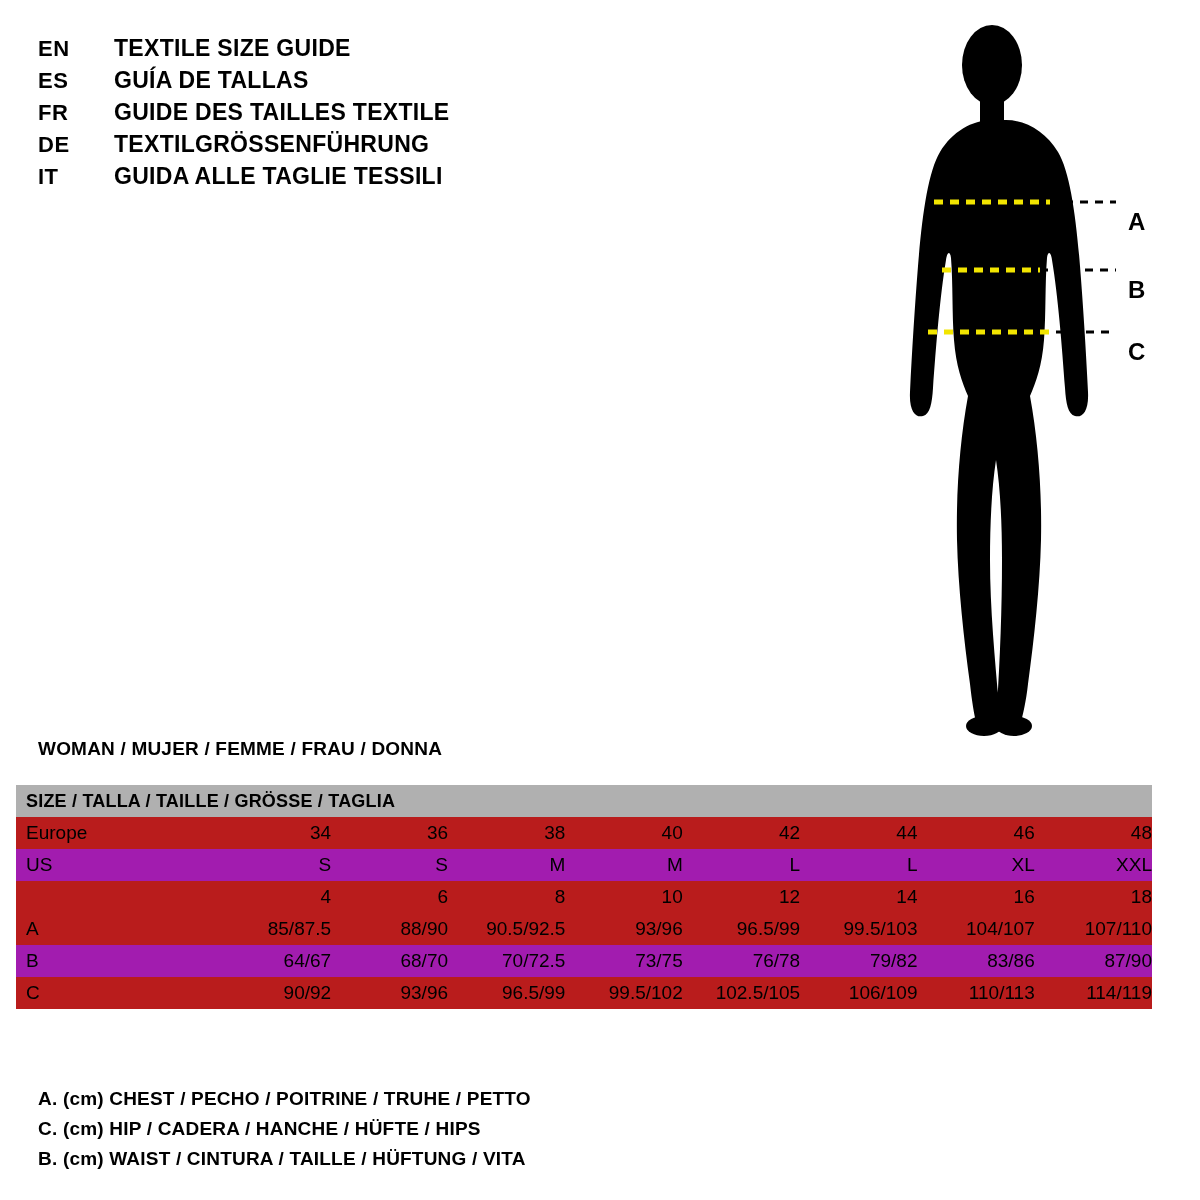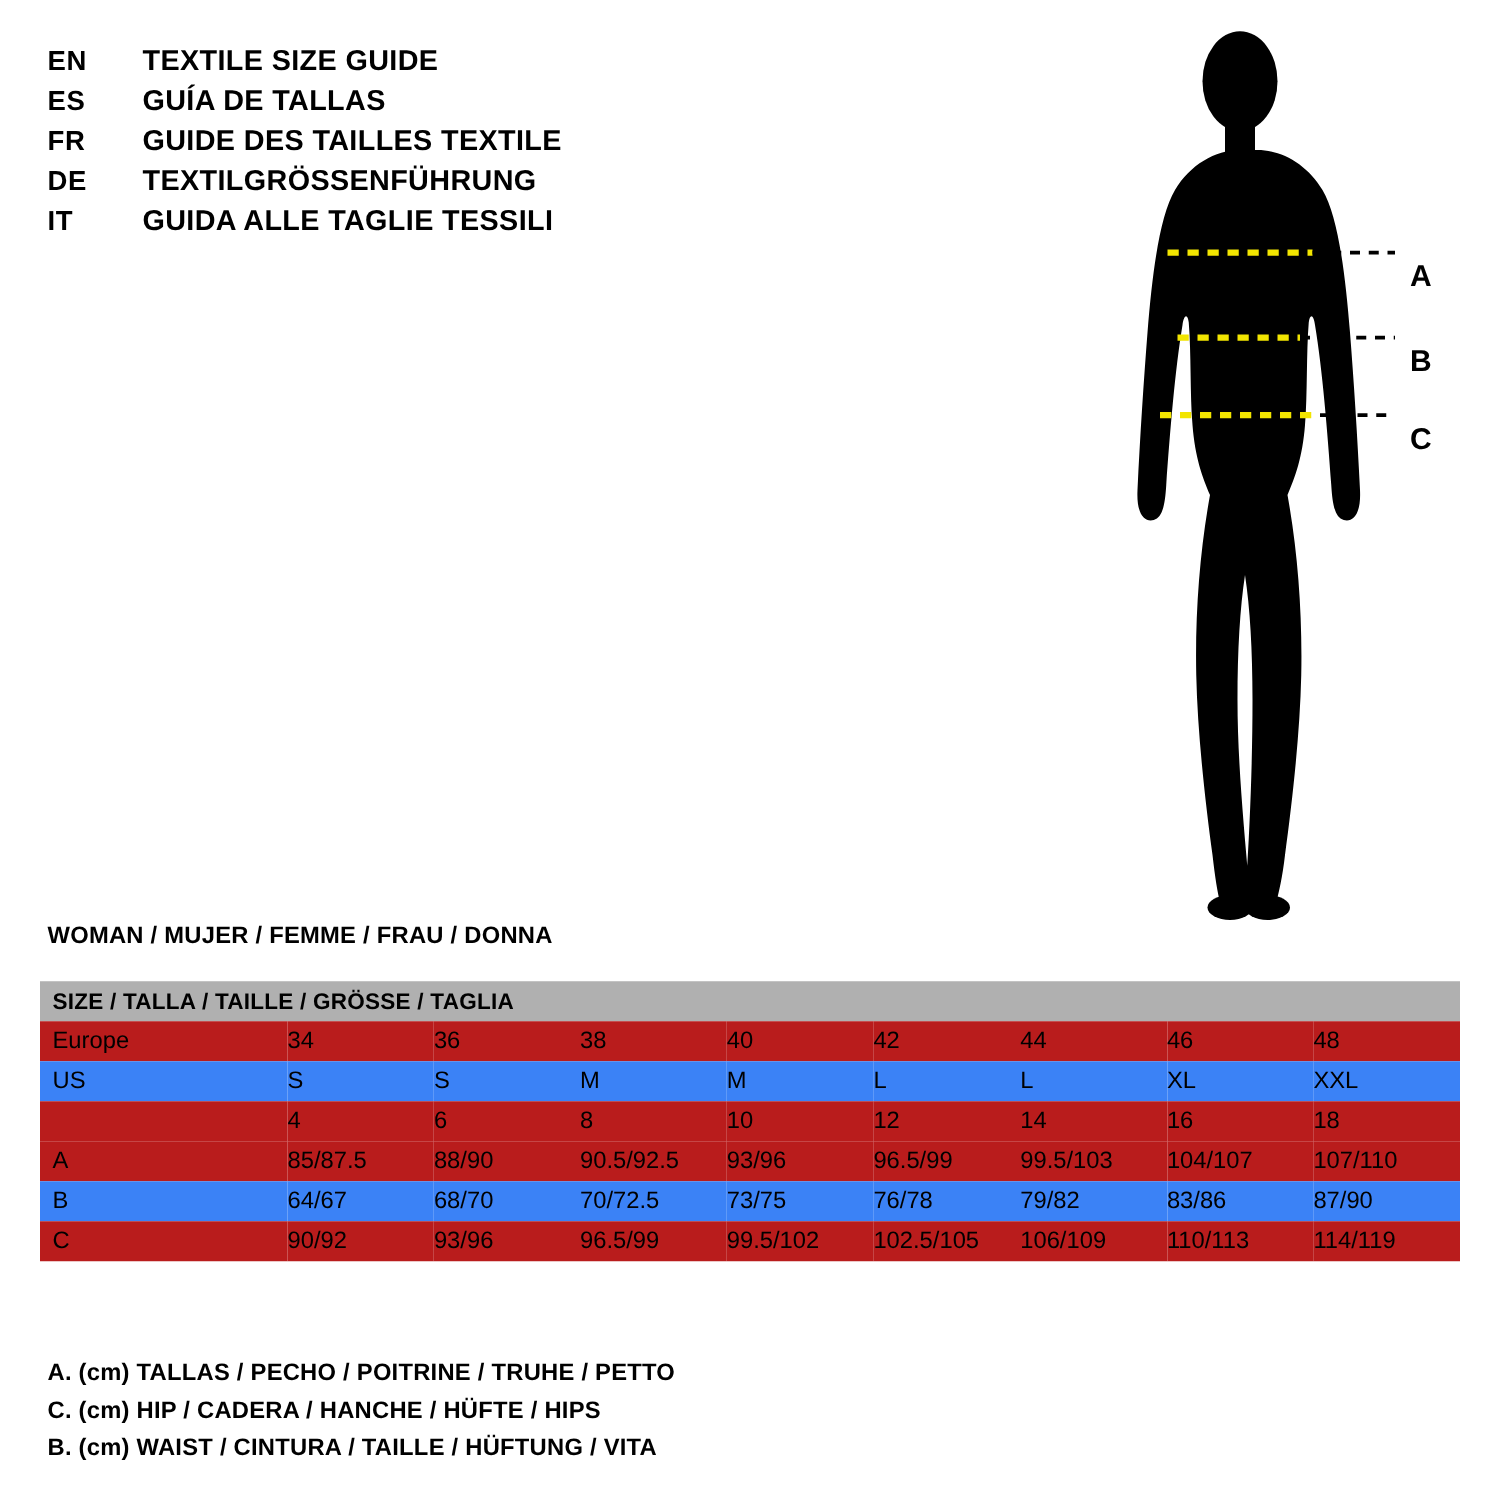--- a/index.html
+++ b/index.html
@@ -72,50 +72,50 @@
     position: absolute;
     left: 38px;
     top: 738px;
     font-size: 19px;
     font-weight: bold;
     letter-spacing: 0.2px;
   }
 
   table.size-table {
     position: absolute;
-    left: 32px;
+    left: 16px;
     top: 785px;
     width: 1136px;
     border-collapse: collapse;
     font-size: 19px;
   }
   table.size-table td {
     padding: 0;
     height: 32px;
     vertical-align: middle;
   }
   .hdr-row td {
     background: #b0b0b0;
     font-weight: bold;
     font-size: 18px;
     letter-spacing: 0.2px;
   }
   .row-alt td {
-    background: #3b82f6;
+    background: #a21caf;
   }
   .row-plain td {
     background: #b91c1c;
   }
   .label-cell {
     padding-left: 10px !important;
     text-align: left;
     width: 190px;
   }
   .val-cell {
-    text-align: left;
+    text-align: right;
     width: 118px;
   }
 
   
   .legend {
     position: absolute;
     left: 38px;
     top: 1088px;
     width: 700px;
   }
@@ -296,16 +296,16 @@
       <td class="val-cell">99.5/102</td>
       <td class="val-cell">102.5/105</td>
       <td class="val-cell">106/109</td>
       <td class="val-cell">110/113</td>
       <td class="val-cell">114/119</td>
     </tr>
   </tbody>
 </table>
 
 <div class="legend">
-  <div class="legend-row">A. (cm) TALLAS / PECHO / POITRINE / TRUHE / PETTO</div>
+  <div class="legend-row">A. (cm) CHEST / PECHO / POITRINE / TRUHE / PETTO</div>
   <div class="legend-row">C. (cm) HIP / CADERA / HANCHE / HÜFTE / HIPS</div>
   <div class="legend-row">B. (cm) WAIST / CINTURA / TAILLE / HÜFTUNG / VITA</div>
 </div>
 
 </body></html>

